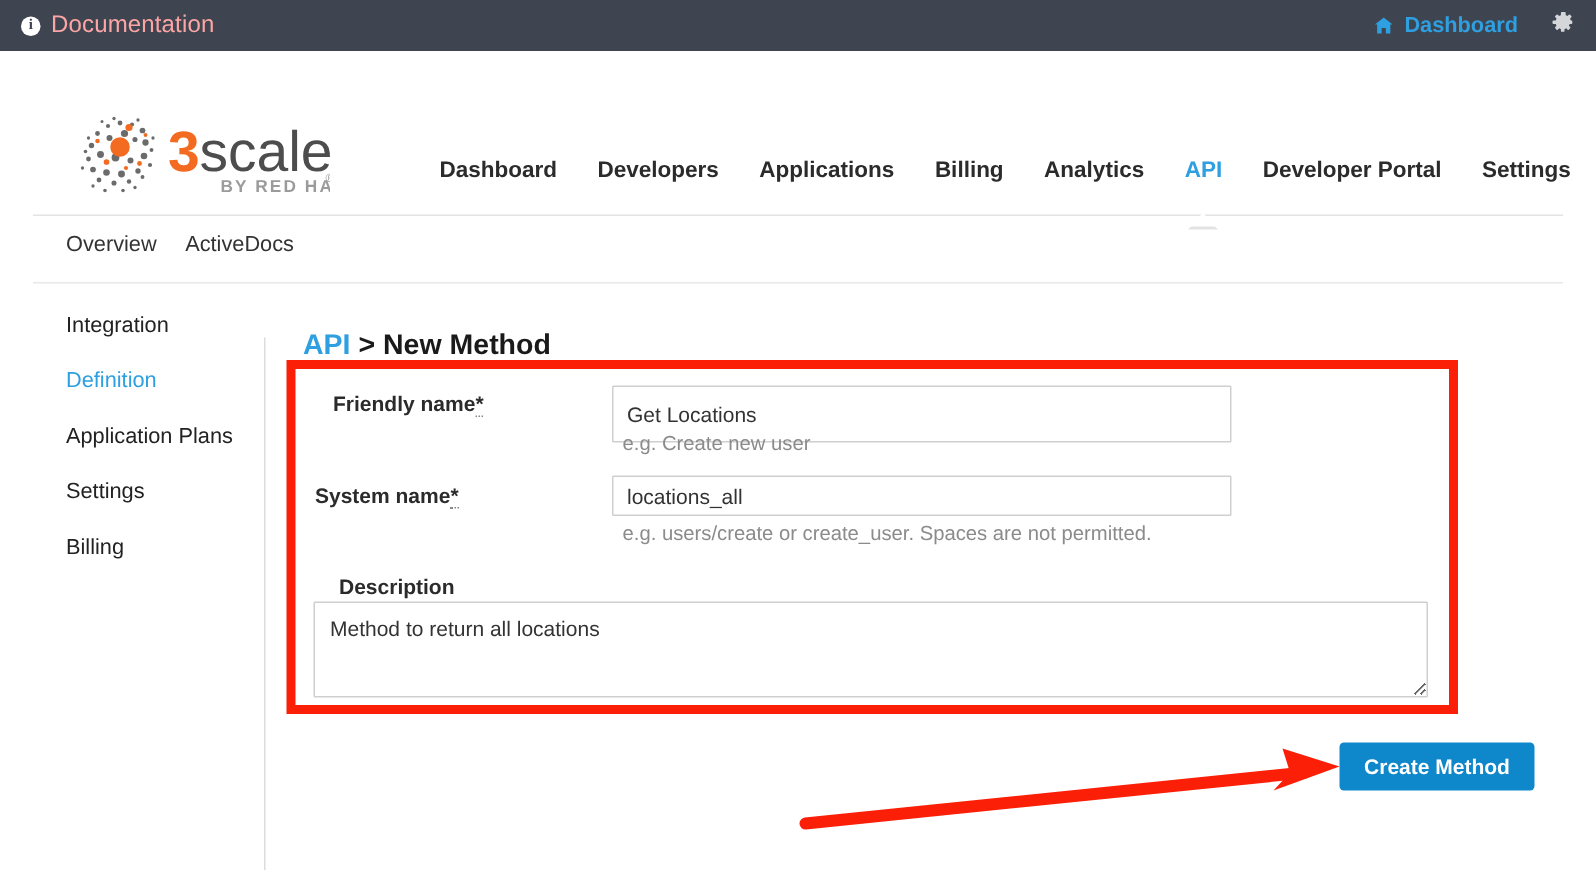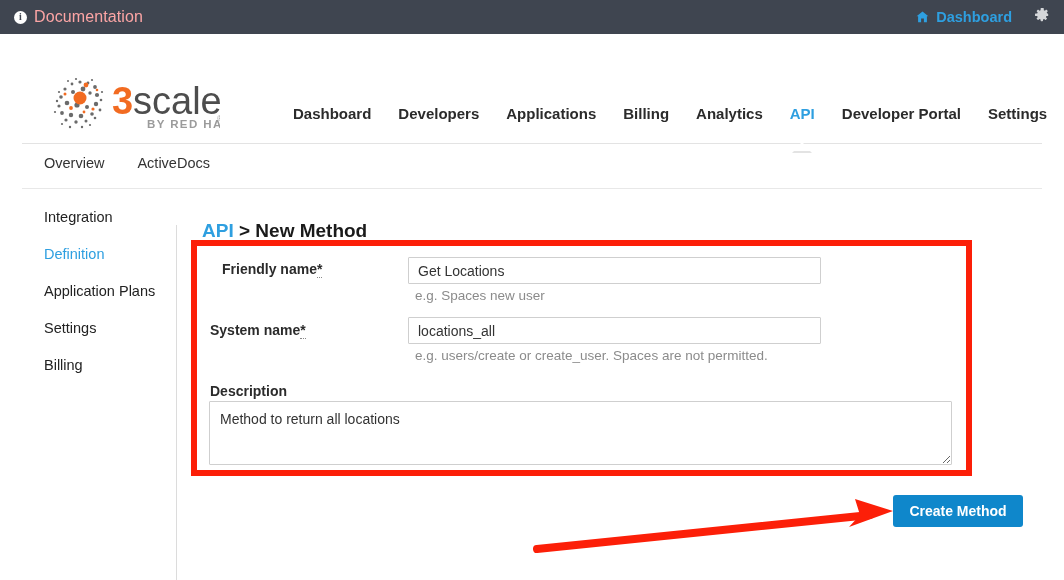--- a/index.html
+++ b/index.html
@@ -78,21 +78,21 @@
     z-index: 2;
   }
   .nav-rule {
     position: absolute; left: 22px; top: 143px;
     width: 1020px; height: 1px; background: #e3e3e3;
   }
 
   
   .subnav {
     position: absolute; left: 44px; top: 155px;
-    display: flex; gap: 33px;
+    display: flex; gap: 19px;
   }
   .subnav-item { font-size: 14.5px; color: #333; cursor: pointer; }
   .subnav-rule {
     position: absolute; left: 22px; top: 188px;
     width: 1020px; height: 1px; background: #e8e8e8;
   }
 
   
   .sidebar {
     position: absolute; left: 0; top: 198px;
@@ -289,30 +289,30 @@
 
   <div class="page-title">
     <span class="api-part">API</span><span> &gt; </span><span>New Method</span>
   </div>
 
   <div class="form-area">
 
     <div class="field-label" style="left:19px; top:21px;padding-left:12px;">
       <span>Friendly name</span><span class="req-star">*</span>
     </div>
-    <input class="text-input" style="left: 217px; top: 17px; width: 413px; height: 27px;" value="Get Locations">
-    <div class="hint" style="left:224px; top:48px;">e.g. Spaces new user</div>
+    <input class="text-input" style="left: 217px; top: 17px; width: 413px; height: 38px;" value="Get Locations">
+    <div class="hint" style="left:224px; top:48px;">e.g. Create new user</div>
 
     <div class="field-label" style="left:19px; top:82px;">
       <span>System name</span><span class="req-star">*</span>
     </div>
     <input class="text-input" style="left: 217px; top: 77px; width: 413px; height: 27px;" value="locations_all">
     <div class="hint" style="left:224px; top:108px;">e.g. users/create or create_user. Spaces are not permitted.</div>
 
-    <div class="field-label" style="left:19px; top:143px;">Description</div>
+    <div class="field-label" style="left:35px; top:143px;">Description</div>
     <textarea class="text-area" style="left: 18px; top: 161px; width: 743px; height: 64px;">Method to return all locations</textarea>
   </div>
 
   <div class="redbox"></div>
 
   <button class="create-btn">Create Method</button>
 
   <svg class="arrow-svg" width="1064" height="580">
     <line x1="537" y1="549" x2="870" y2="515" stroke="#fc1f08" stroke-width="8" stroke-linecap="round"></line>
     <polygon points="893,511 855,499 860,515 849,527" fill="#fc1f08"></polygon>

